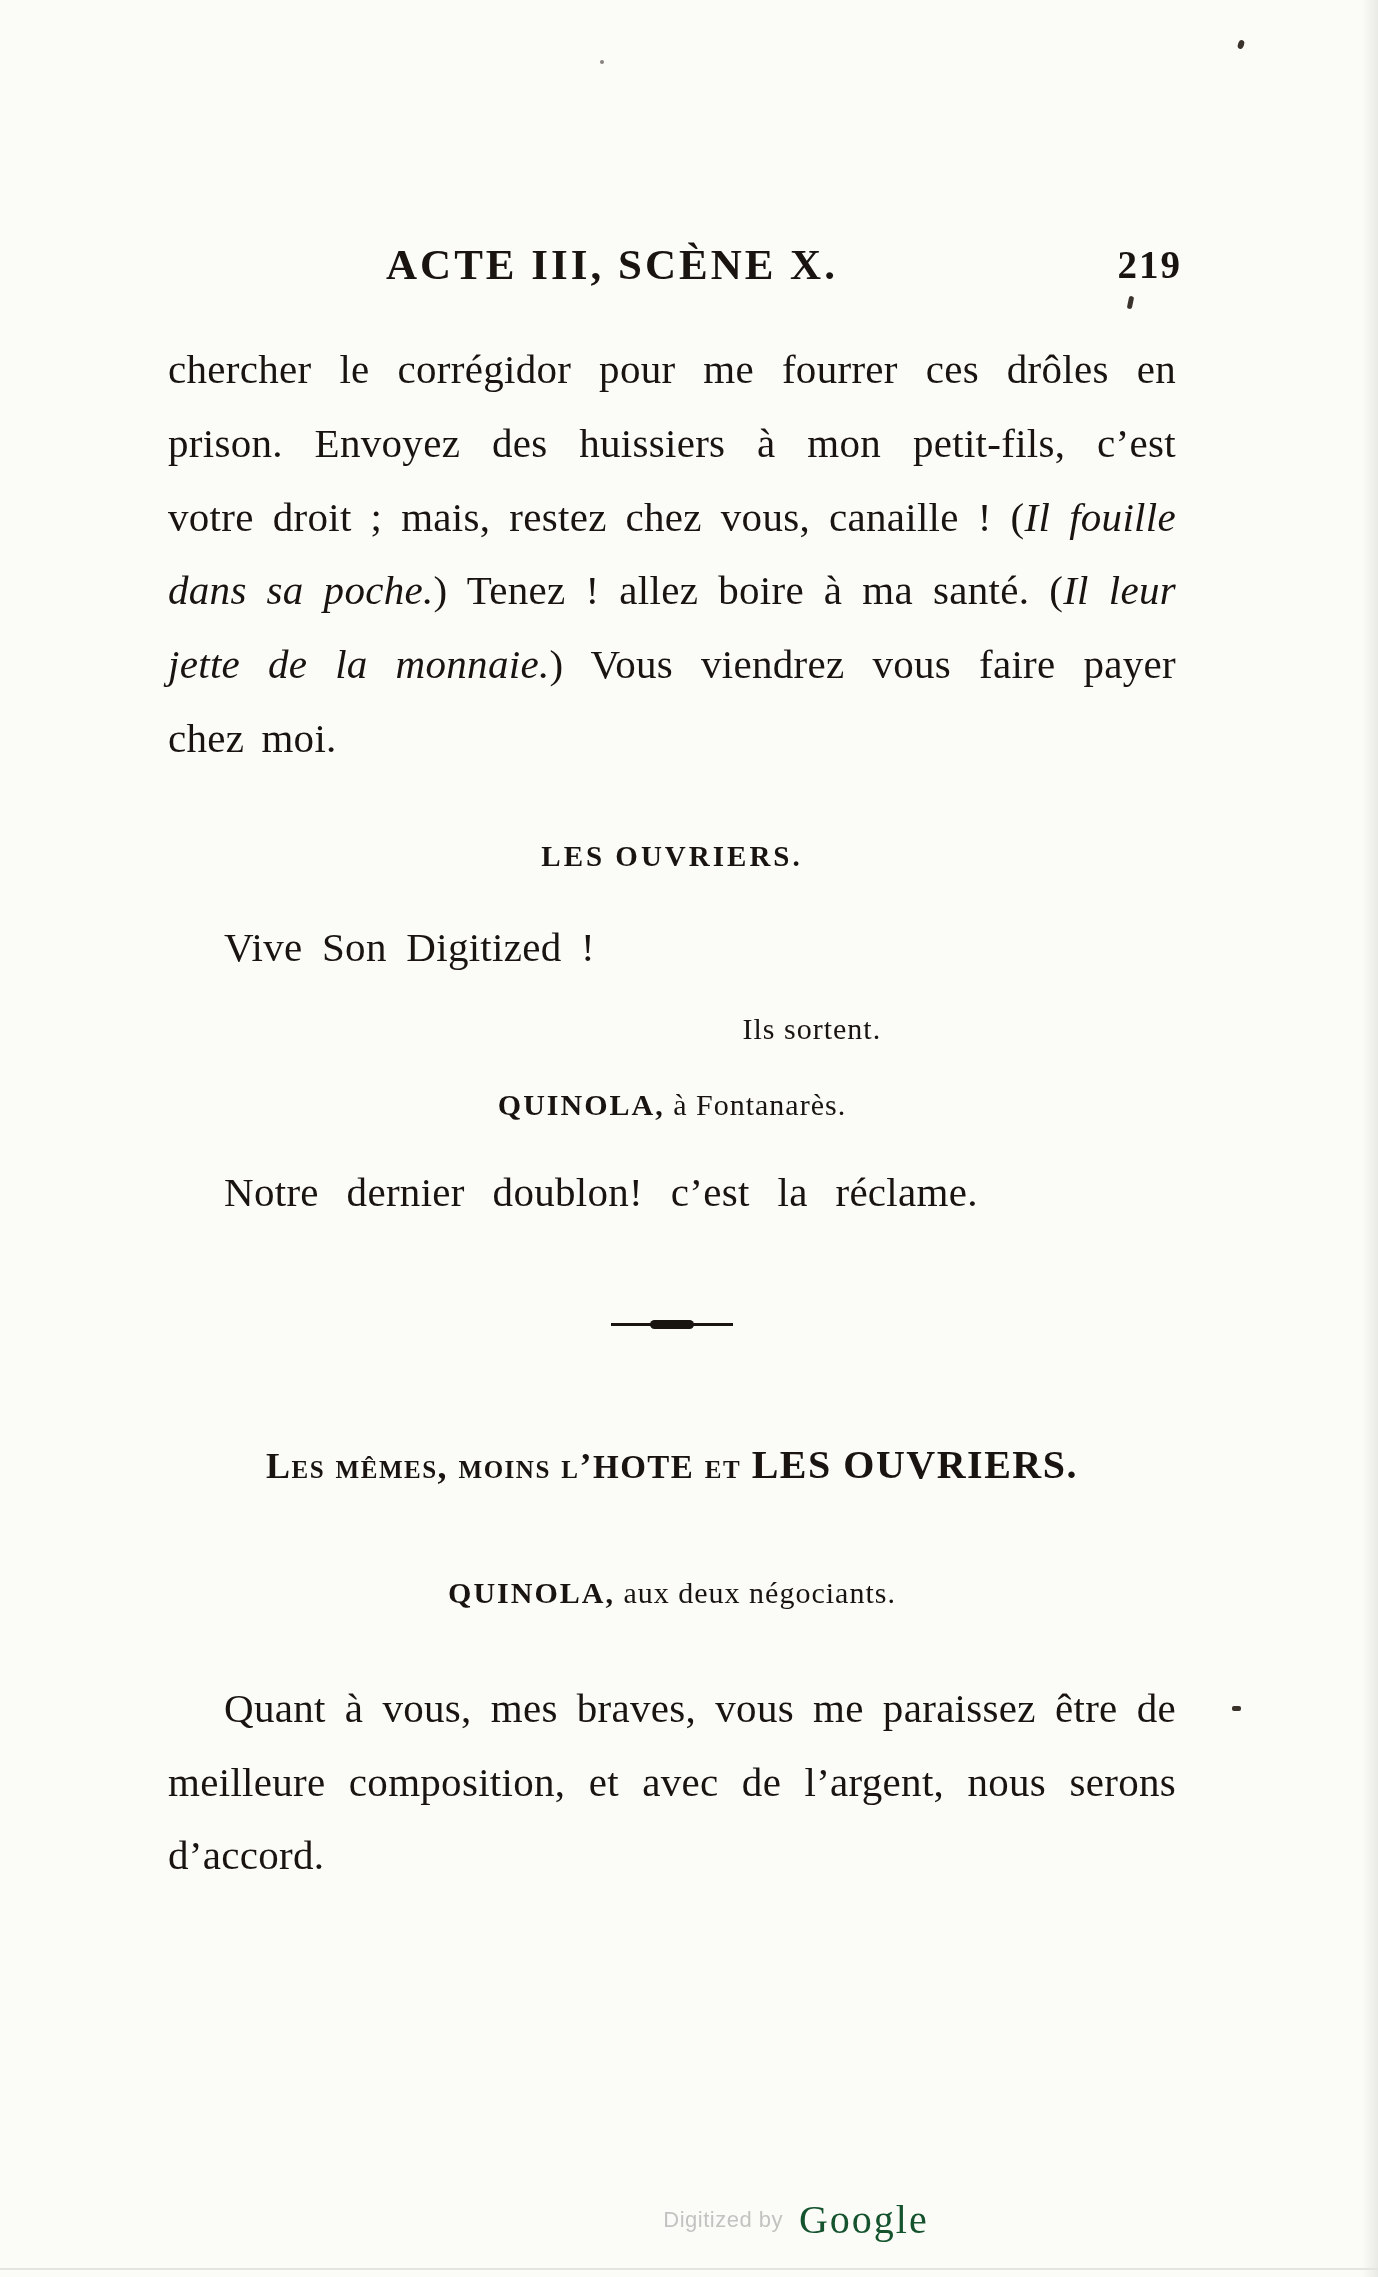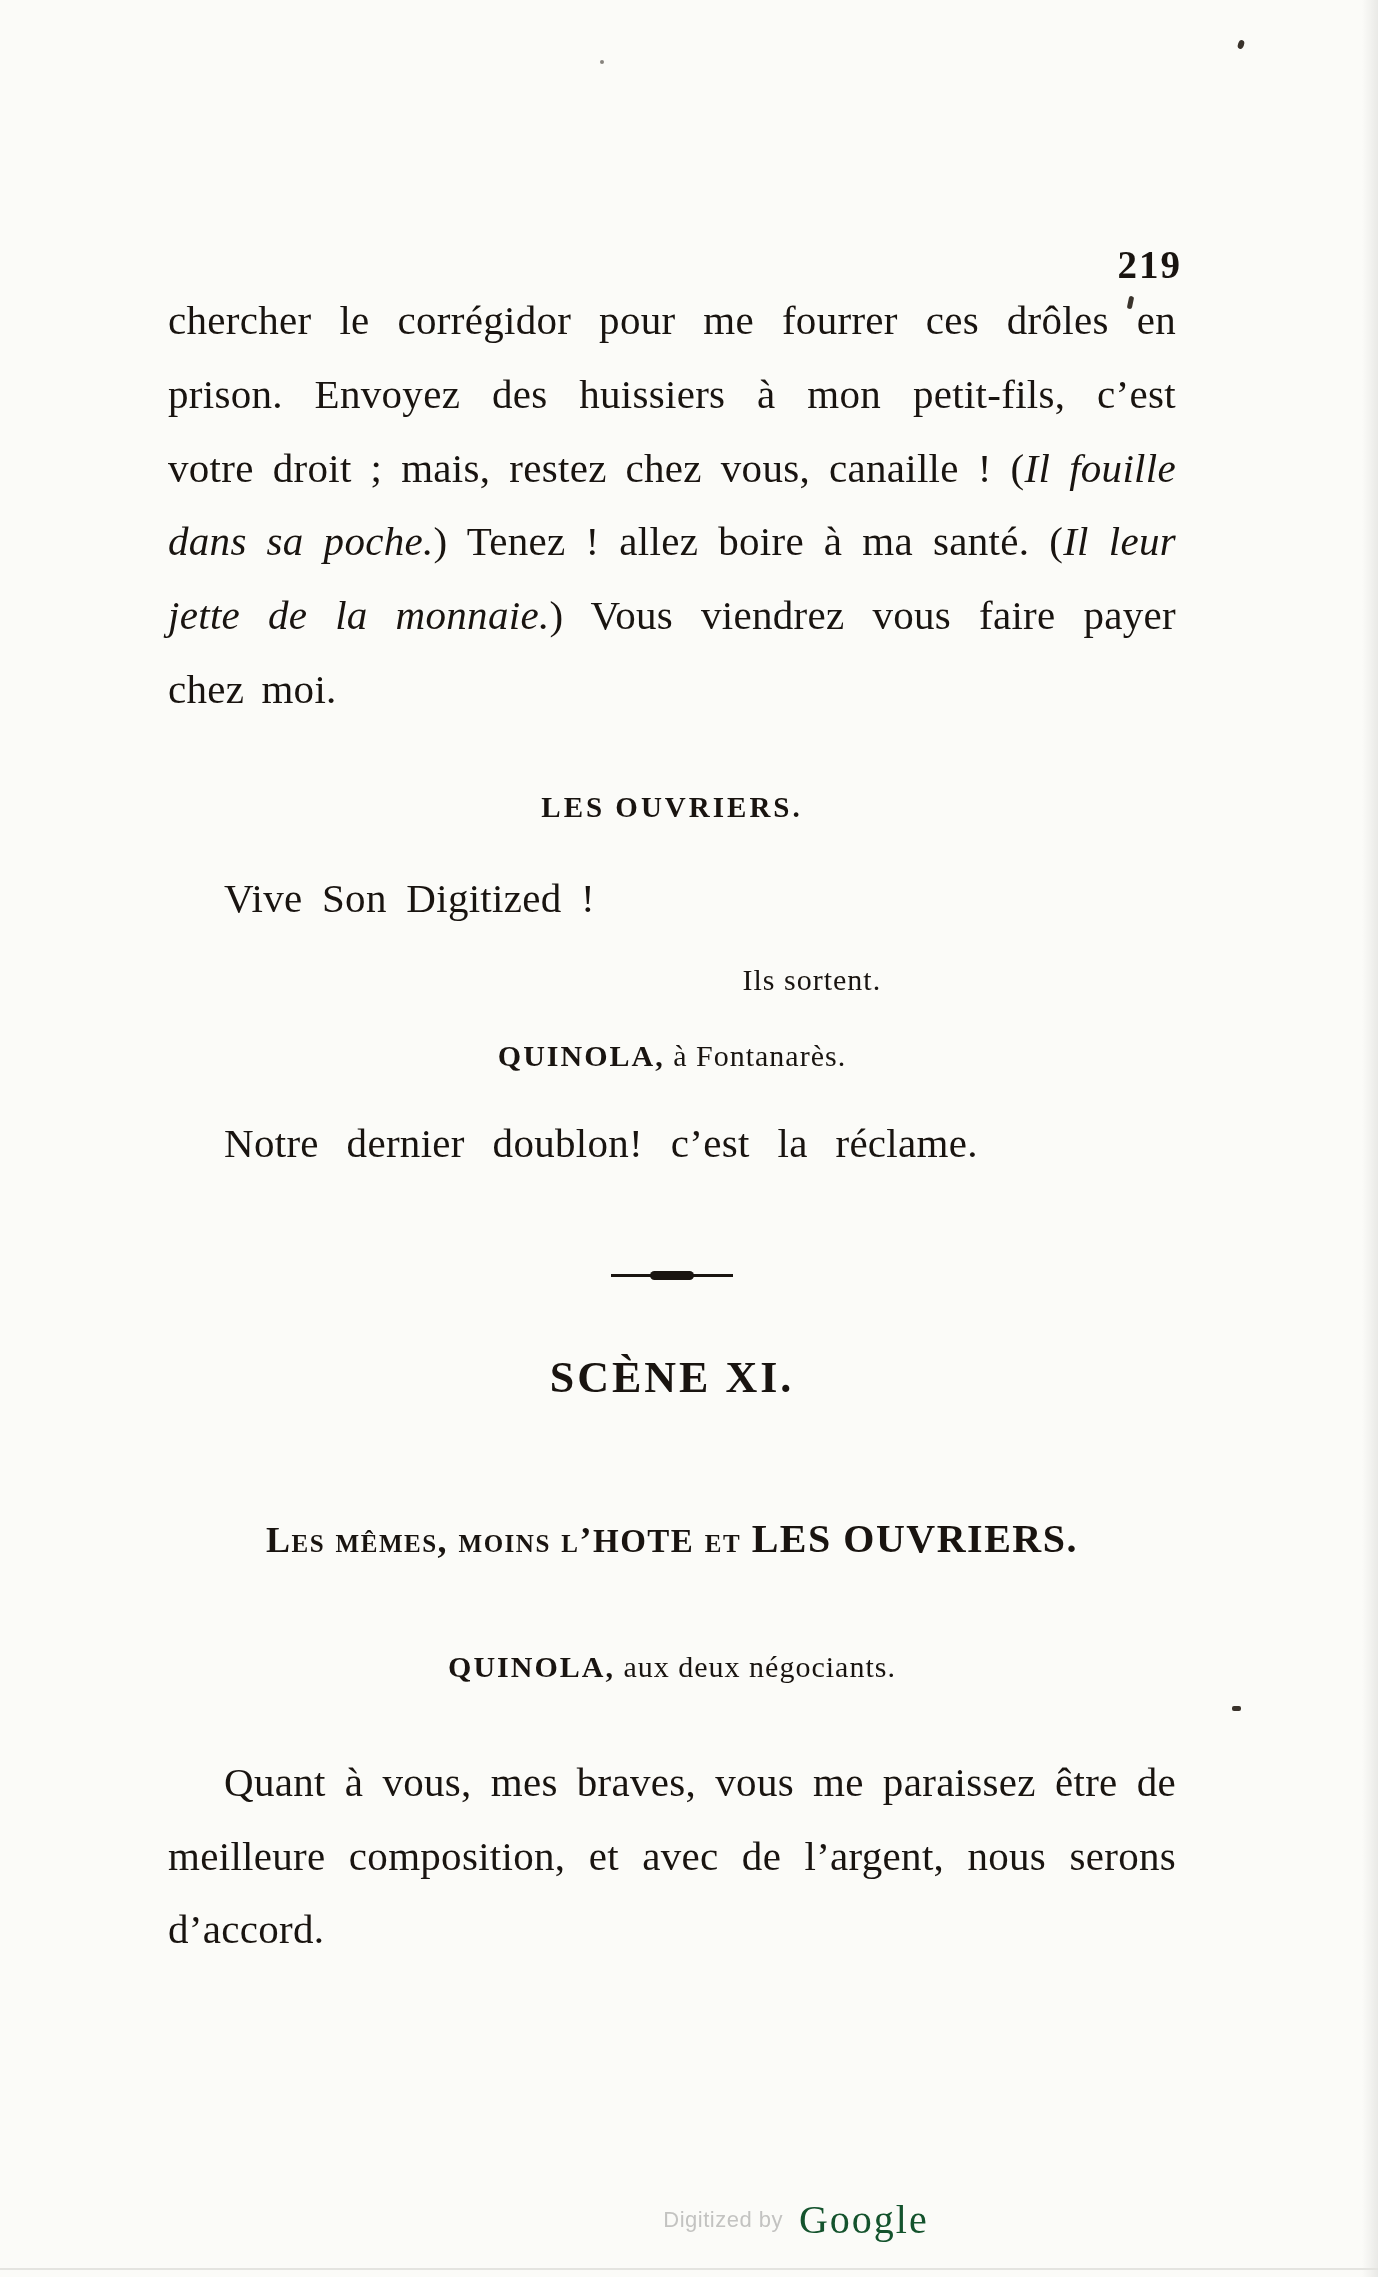--- a/index.html
+++ b/index.html
@@ -200,20 +200,21 @@
 <span class="speck speck-1"></span>
 <span class="speck speck-2"></span>
 <span class="speck speck-3"></span>
 <span class="speck speck-4"></span>
 <div class="page-edge-right"></div>
 <div class="page-edge-bottom"></div>
 
 <div class="page-content">
 
   <div class="running-head">
+    <span>ACTE III, SCÈNE X.</span>
     <span class="folio">219</span>
   </div>
 
   <p class="body-text para-continuation">
     <span>chercher le corrégidor pour me fourrer ces drôles en prison. Envoyez des huissiers à mon petit-fils, c’est votre droit ; mais, restez chez vous, canaille ! (</span><span class="italic">Il fouille dans sa poche.</span><span>) Tenez ! allez boire à ma santé. (</span><span class="italic">Il leur jette de la monnaie.</span><span>) Vous viendrez vous faire payer chez moi.</span>
   </p>
 
   <p class="speaker-line speaker-ouvriers">LES OUVRIERS.</p>
 
   <p class="dialogue dialogue-1">Vive Son Digitized !</p>
@@ -224,21 +225,20 @@
     <span class="speaker-name">QUINOLA,</span><span> à Fontanarès.</span>
   </p>
 
   <p class="dialogue dialogue-2">Notre dernier doublon! c’est la réclame.</p>
 
   <div class="section-divider">
     <span class="rule"></span>
     <span class="bulge"></span>
   </div>
 
-  <h2 class="scene-heading">SCÈNE XI.</h2>
 
   <p class="cast-line">
     <span class="cast-smallcaps">Les mêmes, moins l’</span><span class="cast-caps">HOTE</span><span class="cast-smallcaps"> et </span><span class="cast-large">LES OUVRIERS.</span>
   </p>
 
   <p class="speaker-line speaker-mixed speaker-negociants">
     <span class="speaker-name">QUINOLA,</span><span> aux deux négociants.</span>
   </p>
 
   <p class="body-text para-quant">Quant à vous, mes braves, vous me paraissez être de meilleure composition, et avec de l’argent, nous serons d’accord.</p>

